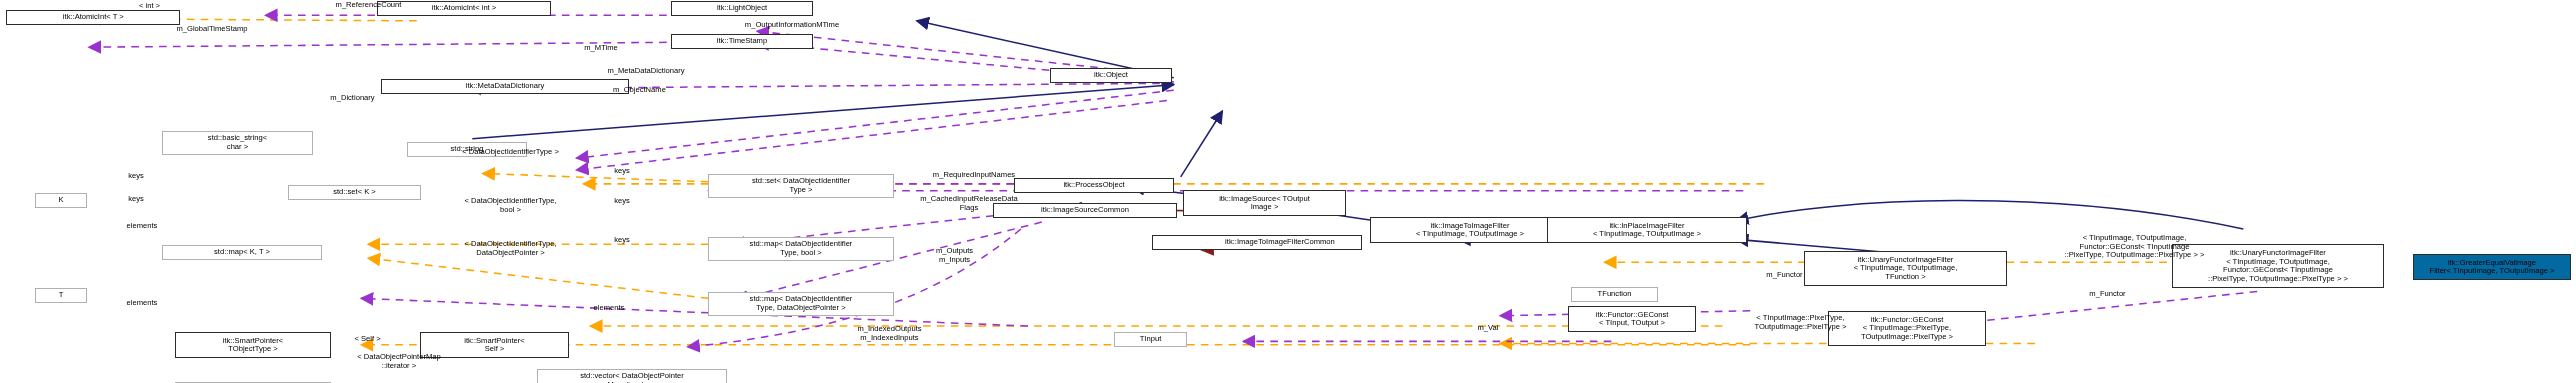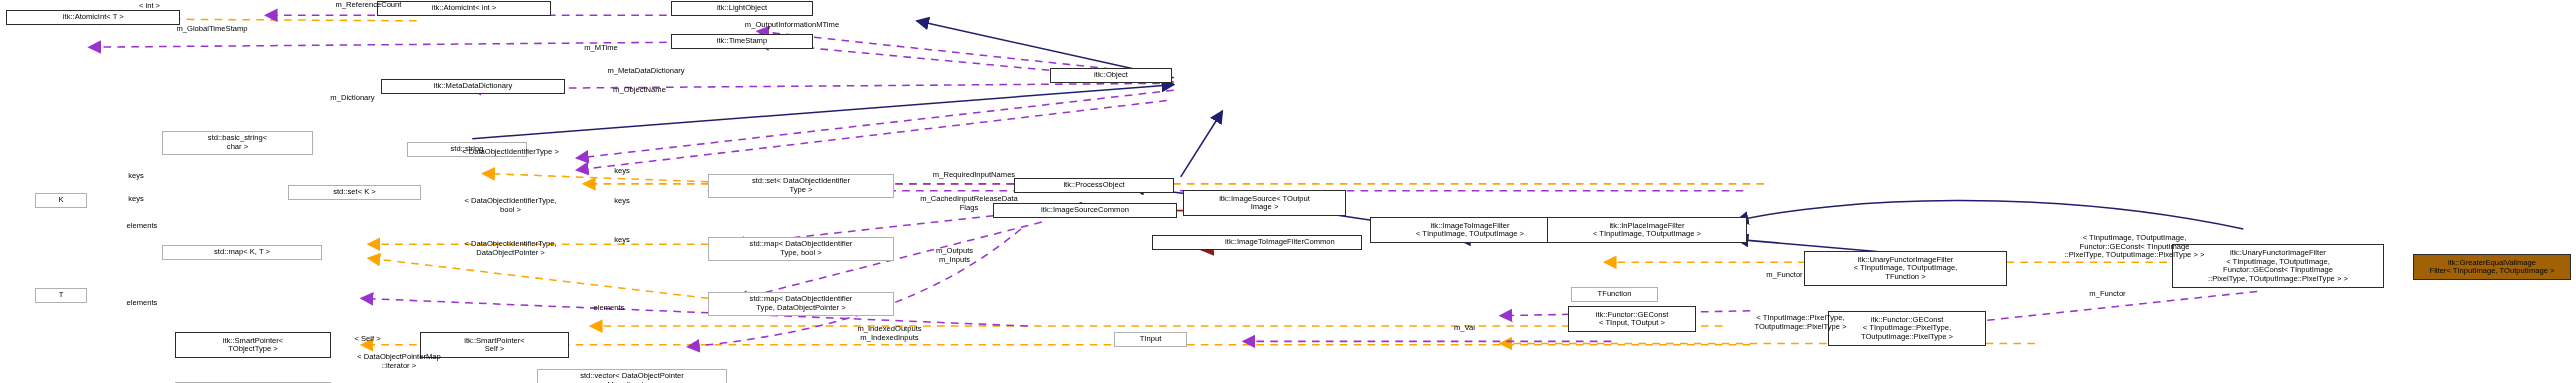--- a/index.html
+++ b/index.html
@@ -9,21 +9,21 @@
   svg#edges{position:absolute;left:0;top:0;width:2576px;height:383px;pointer-events:none;}
 
   .node{position:absolute;box-sizing:border-box;display:flex;align-items:center;justify-content:center;
         text-align:center;line-height:1.12;color:#000000;background:#ffffff;
         font-size:7.6px;padding:0.7px 2.1px;white-space:pre-line;}
   
   .n-solid{border:1px solid #2b2b2b;}
   
   .n-light{border:0.7px solid #b0b0b0;margin-top:16px;}
   
-  .n-current{border:1px solid #2b2b2b;background:#a16207;}
+  .n-current{border:1px solid #2b2b2b;background:#0369a1;}
 
   .elabel{position:absolute;font-size:7.6px;color:#000000;text-align:center;line-height:1.12;
           white-space:pre-line;background:transparent;}
 </style>
 </head>
 <body>
 
 <div id="canvas">
 
   <svg id="edges" viewBox="0 0 3709 552" preserveAspectRatio="none">
@@ -92,21 +92,21 @@
         <path d="M1920,348 L1730,360"></path>
       </g>
     </g>
   </svg>
 
   <div class="node n-solid" style="left:6.3px;top:9.7px;width:174px;height:15.3px;">itk::AtomicInt&lt; T &gt;</div>
   <div class="node n-solid" style="left:377px;top:0.7px;width:174px;height:15.3px;">itk::AtomicInt&lt; int &gt;</div>
   <div class="node n-solid" style="left:671px;top:0.7px;width:142px;height:15.3px;">itk::LightObject</div>
   <div class="node n-solid" style="left:671px;top:34px;width:142px;height:15.3px;">itk::TimeStamp</div>
   <div class="node n-solid" style="left:1050px;top:68px;width:122px;height:15.3px;">itk::Object</div>
-  <div class="node n-solid" style="left:381px;top:79px;width:184px;height:15.3px;">itk::MetaDataDictionary</div>
+  <div class="node n-solid" style="left:381px;top:79px;width:248px;height:15.3px;">itk::MetaDataDictionary</div>
   <div class="node n-light" style="left:162px;top:115px;width:151px;height:23.6px;">std::basic_string&lt;
 char &gt;</div>
   <div class="node n-light" style="left:407px;top:126px;width:120px;height:15.3px;">std::string</div>
   <div class="node n-light" style="left:288px;top:169px;width:133px;height:15.3px;">std::set&lt; K &gt;</div>
   <div class="node n-light" style="left:35px;top:177px;width:52px;height:15.3px;">K</div>
   <div class="node n-light" style="left:162px;top:229px;width:160px;height:15.3px;">std::map&lt; K, T &gt;</div>
   <div class="node n-light" style="left:35px;top:272px;width:52px;height:15.3px;">T</div>
   <div class="node n-light" style="left:708px;top:158px;width:186px;height:23.6px;">std::set&lt; DataObjectIdentifier
 Type &gt;</div>
   <div class="node n-light" style="left:708px;top:221px;width:186px;height:23.6px;">std::map&lt; DataObjectIdentifier
@@ -175,18 +175,18 @@
   <div class="elabel" style="left:806px;top:325px;width:167px;">m_IndexedOutputs
 m_IndexedInputs</div>
   <div class="elabel" style="left:326px;top:335px;width:83px;">&lt; Self &gt;</div>
   <div class="elabel" style="left:288px;top:353px;width:222px;">&lt; DataObjectPointerMap
 ::iterator &gt;</div>
   <div class="elabel" style="left:1729px;top:271px;width:111px;">m_Functor</div>
   <div class="elabel" style="left:2052px;top:290px;width:111px;">m_Functor</div>
   <div class="elabel" style="left:1999px;top:234px;width:271px;">&lt; TInputImage, TOutputImage,
 Functor::GEConst&lt; TInputImage
 ::PixelType, TOutputImage::PixelType &gt; &gt;</div>
-  <div class="elabel" style="left:1399px;top:324px;width:76px;text-align:right;">m_Val</div>
+  <div class="elabel" style="left:1450px;top:324px;width:76px;">m_Val</div>
   <div class="elabel" style="left:1693px;top:314px;width:215px;">&lt; TInputImage::PixelType,
 TOutputImage::PixelType &gt;</div>
 
 </div>
 
 
 </body></html>

